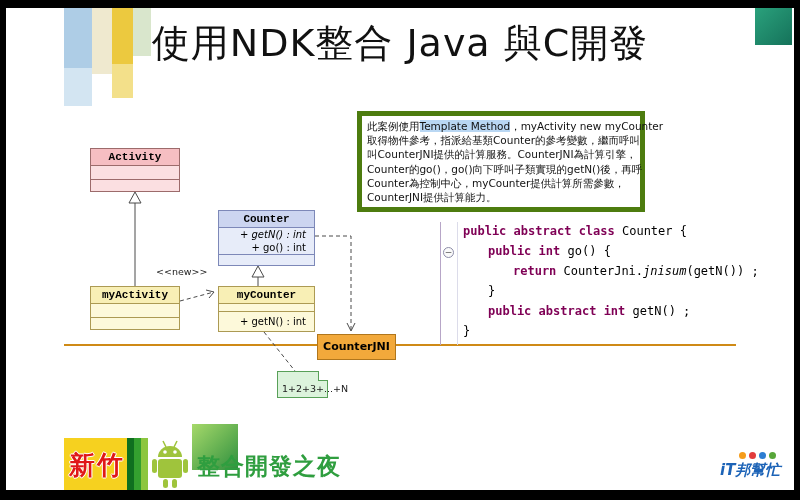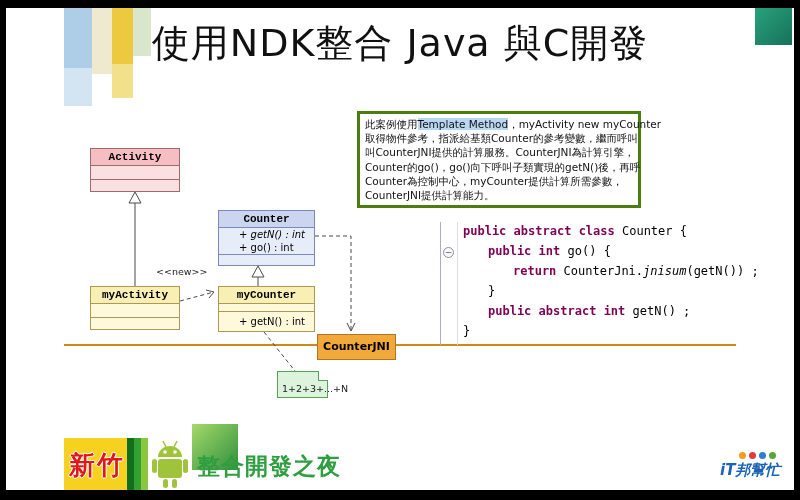--- a/index.html
+++ b/index.html
@@ -18,31 +18,31 @@
   .s3a{left:112px;top:8px;width:21px;height:56px;background:#ecc93f;}
   .s3b{left:112px;top:64px;width:21px;height:34px;background:#f3e08a;}
   .s4{left:133px;top:8px;width:18px;height:48px;background:#d9e6cc;}
   .corner-square{position:absolute;left:755px;top:8px;width:37px;height:37px;
     background:linear-gradient(135deg,#2aa17c,#15725a);}
 
   .title{position:absolute;left:0;top:18px;width:100%;margin:0;text-align:center;
     font-size:38px;font-weight:400;color:#111;letter-spacing:1px;}
 
   .note-box{position:absolute;left:357px;top:111px;width:268px;background:#fff;
-    border:3px solid #4d7c0f;padding:3px 5px;font-size:10.5px;line-height:14.2px;color:#111;}
+    border:5px solid #4d7c0f;padding:3px 5px;font-size:10.5px;line-height:14.2px;color:#111;}
   .note-line{white-space:nowrap;}
   .hl{background:#b9d7f3;}
 
   .accent-line{position:absolute;left:64px;top:344px;width:672px;height:2px;background:#cf8a16;}
 
   .connectors{position:absolute;left:0;top:0;pointer-events:none;}
 
   .ubox{position:absolute;box-sizing:border-box;display:flex;flex-direction:column;overflow:hidden;}
   .ubox .hd{font-weight:bold;font-size:11px;text-align:center;height:16px;line-height:16px;flex:0 0 16px;font-family:Liberation Mono, monospace;}
-  .ubox .row{font-size:10px;padding:0 20px;line-height:13px;flex:0 0 13px;white-space:nowrap;}
+  .ubox .row{font-size:10px;padding:0 8px;line-height:13px;flex:0 0 13px;white-space:nowrap;text-align:right;}
   .ubox .tail{flex:1;}
 
   .activity{left:90px;top:148px;width:90px;height:44px;background:#fbdfe1;border:1px solid #9c6b6b;}
   .activity .hd{background:#f6bec2;border-bottom:1px solid #9c6b6b;}
   .activity .c1{flex:0 0 13px;border-bottom:1px solid #9c6b6b;}
 
   .counterbox{left:218px;top:210px;width:97px;height:56px;background:#e7ecf9;border:1px solid #7d88b8;}
   .counterbox .hd{background:#ccd5f0;border-bottom:1px solid #7d88b8;}
   .counterbox .tail{border-top:1px solid #7d88b8;}
   .it{font-style:italic;}

